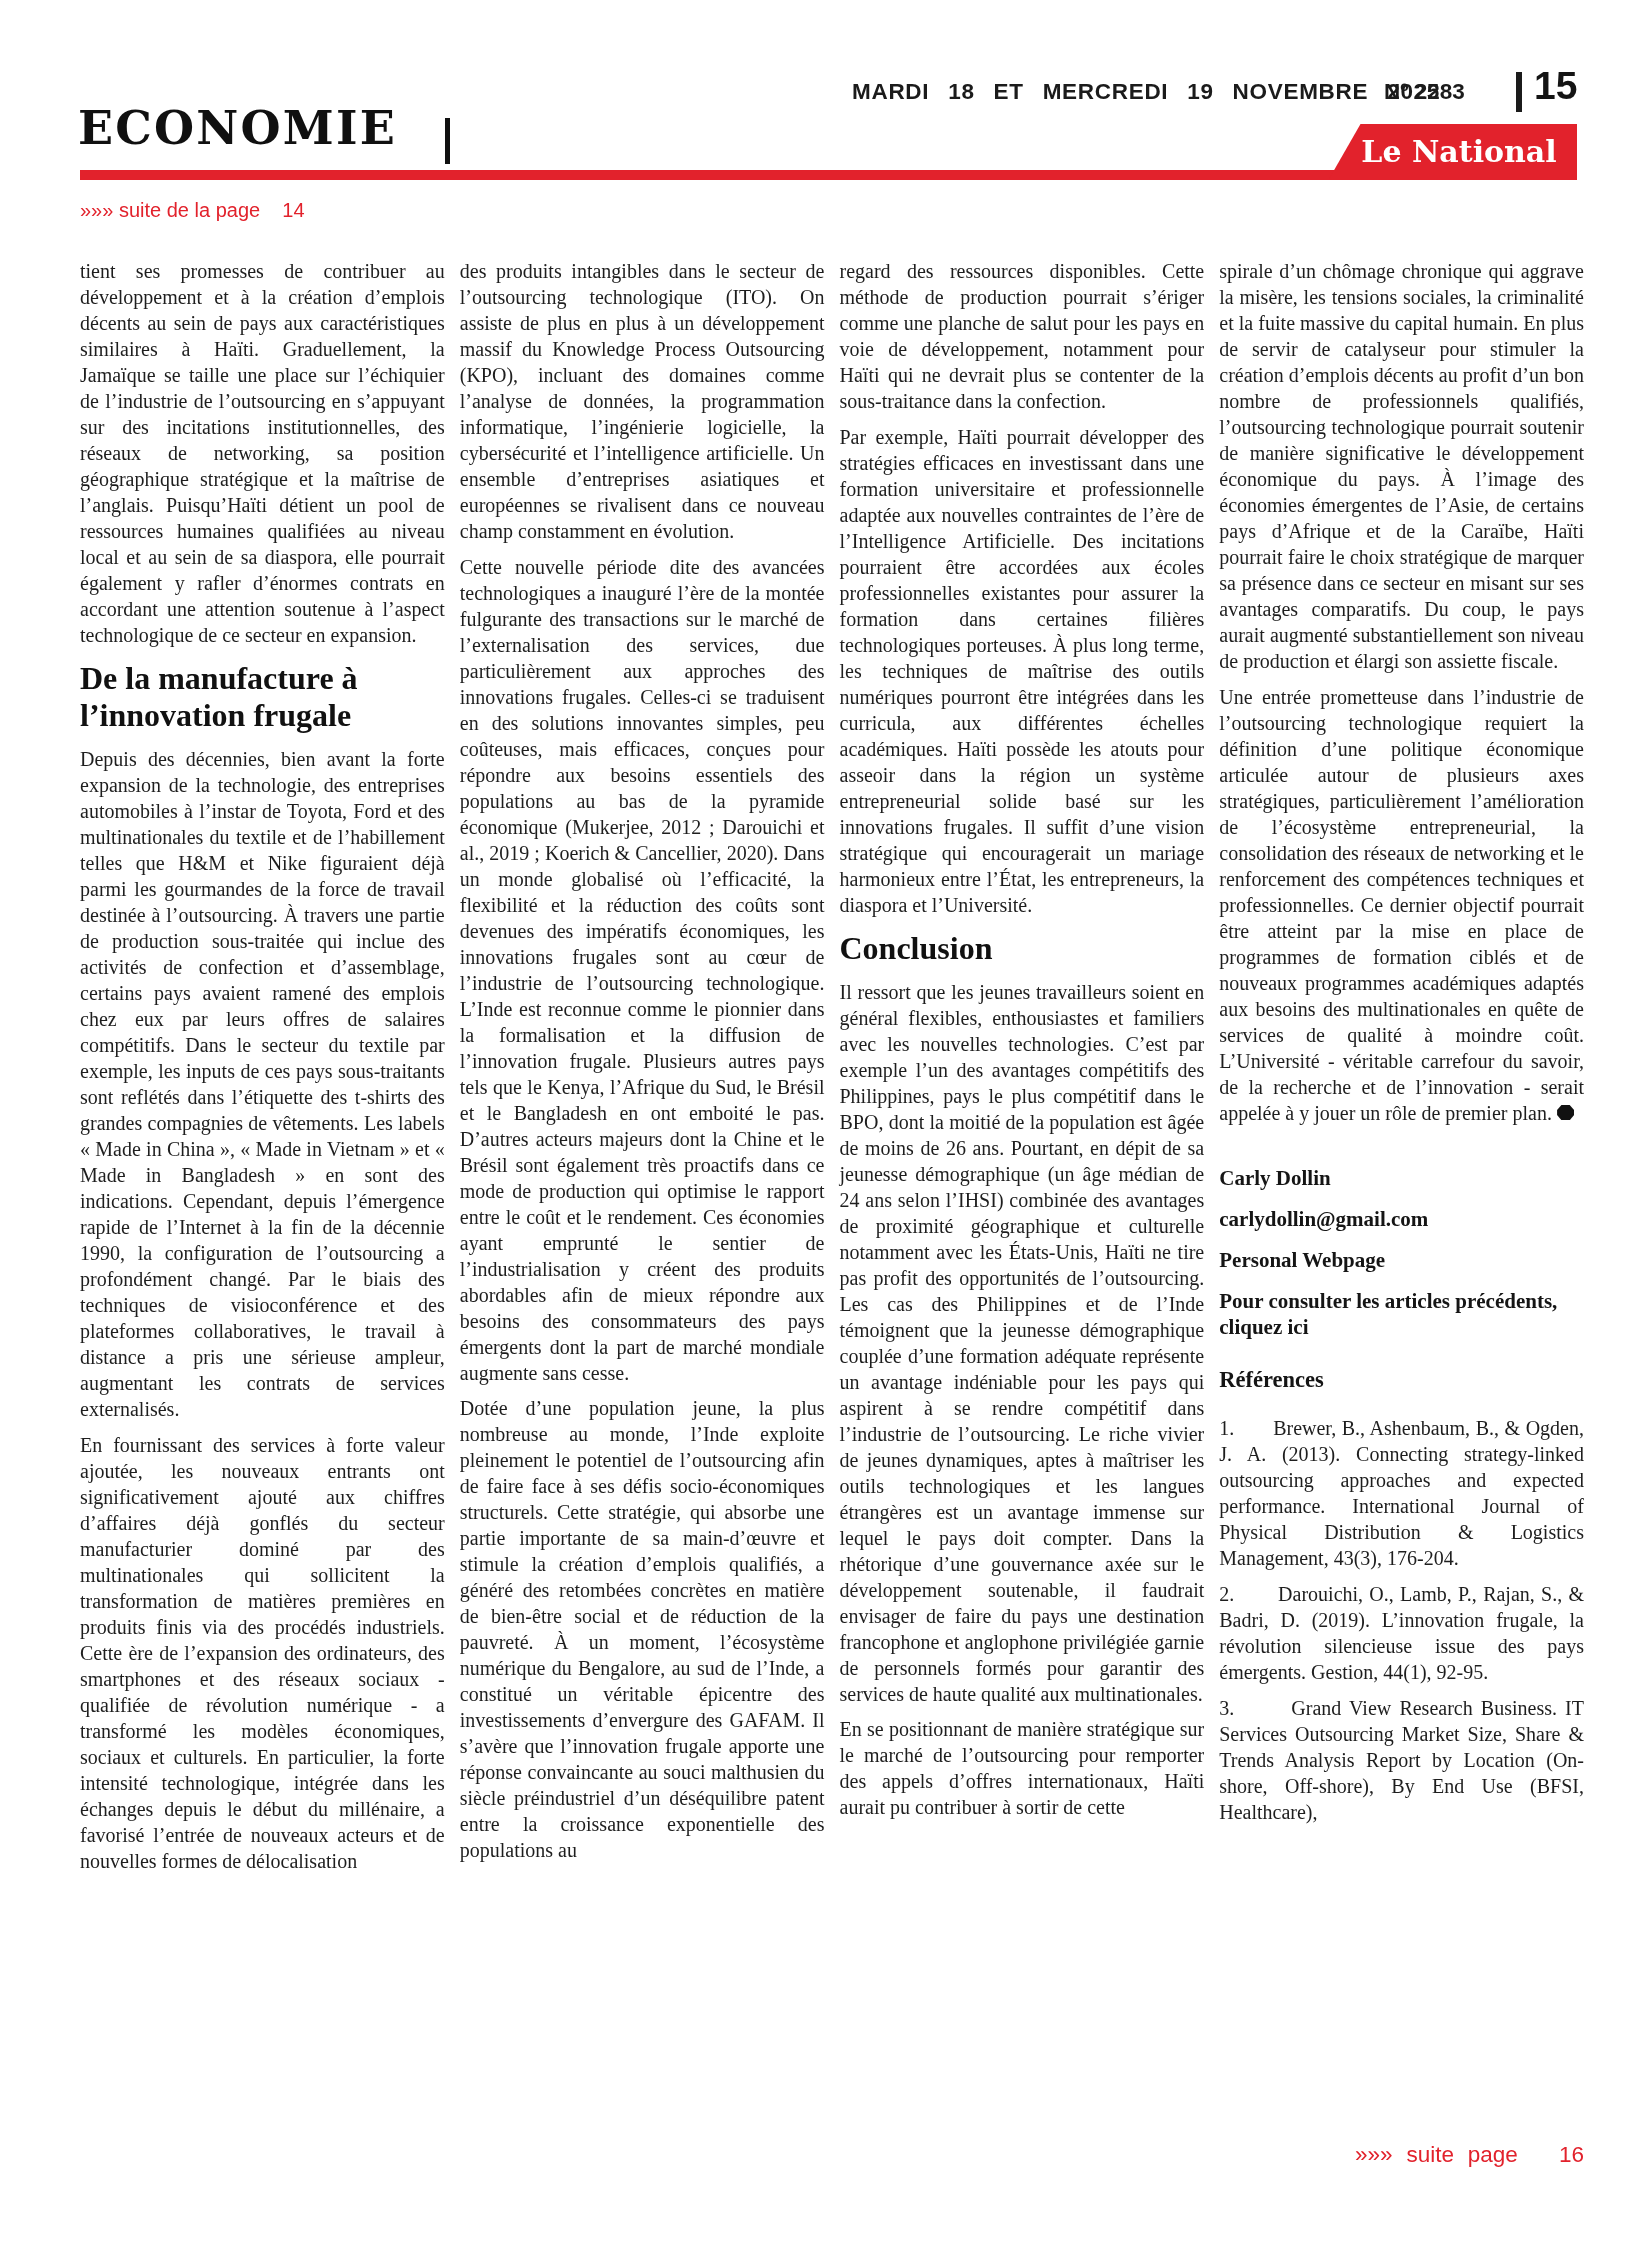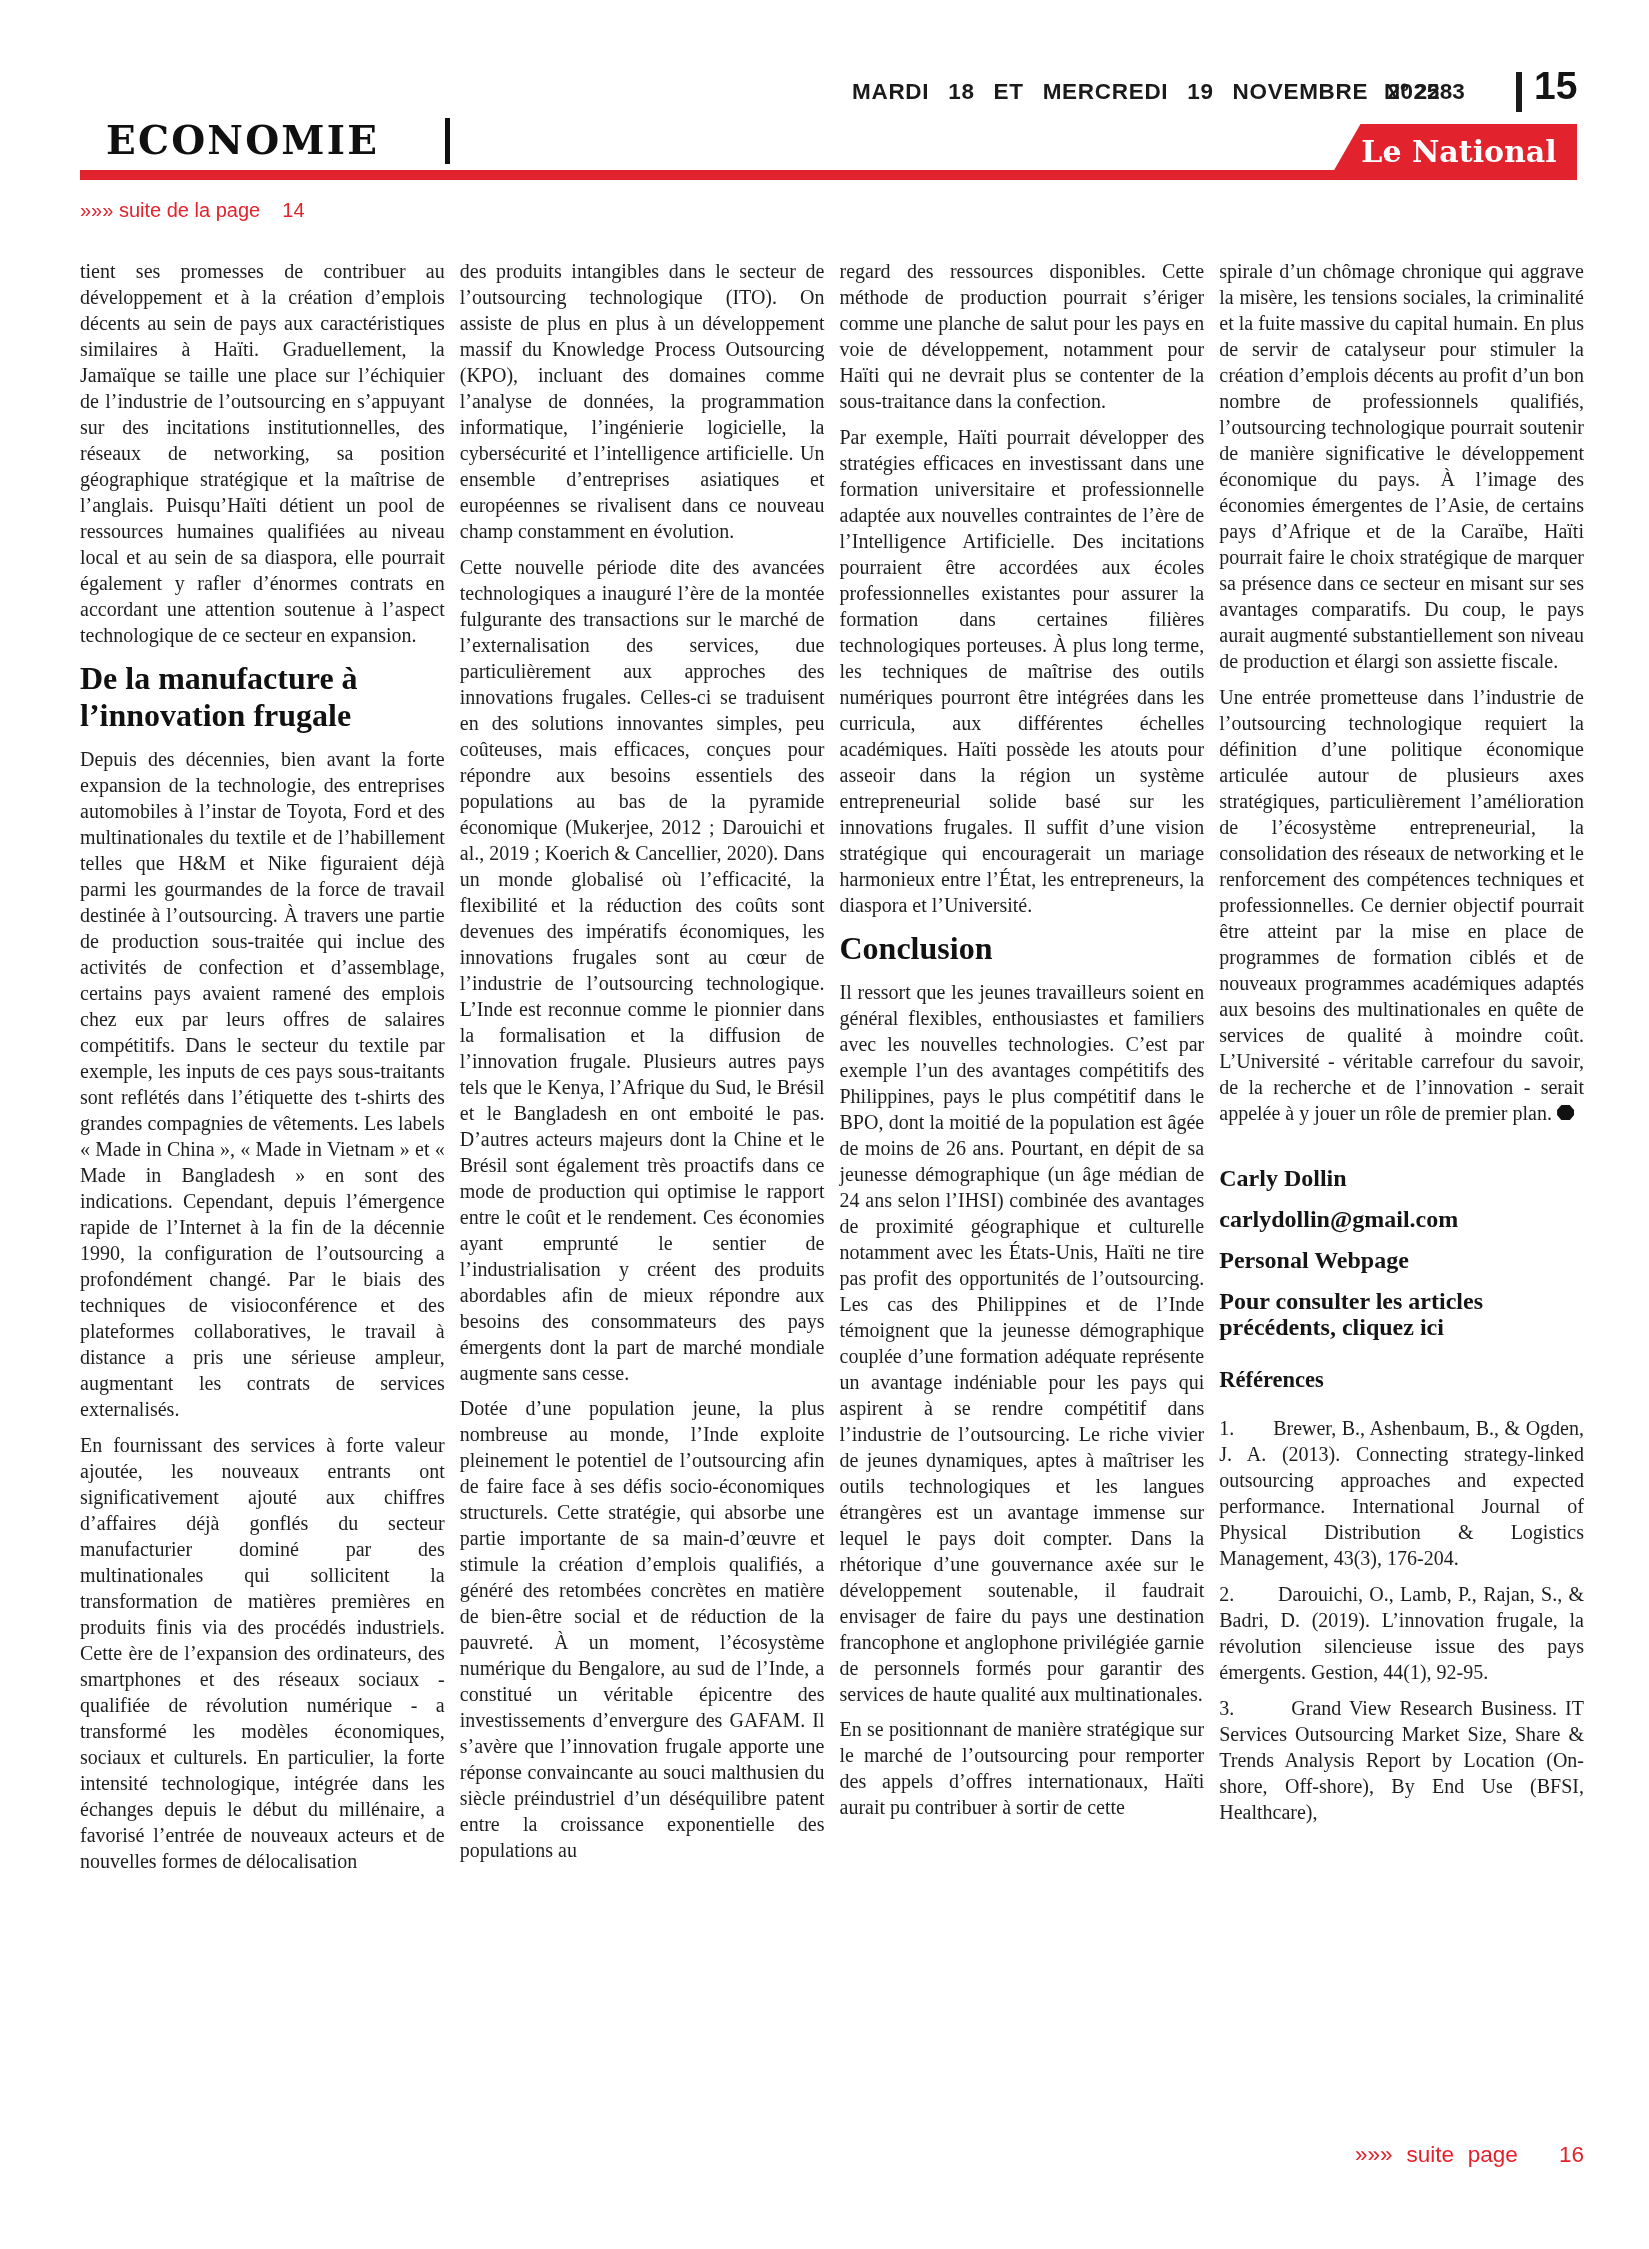--- a/index.html
+++ b/index.html
@@ -17,23 +17,23 @@
     position:absolute; left:1384px; top:79px;
     font-family:"Liberation Sans", sans-serif; font-weight:bold; font-size:22.5px;
     color:#1b1b1b; white-space:nowrap;
   }
   .page-divider { position:absolute; left:1516px; top:72px; width:6px; height:40px; background:#1b1b1b; }
   .page-number {
     position:absolute; left:1534px; top:64px;
     font-family:"Liberation Sans", sans-serif; font-weight:bold; font-size:39px; color:#141414;text-align:right;
   }
   .section-title {
-    position:absolute; left:78px; top:117px;
-    font-family:"DejaVu Serif", serif; font-weight:bold; font-size:39px;
-    letter-spacing:2.2px; color:#101010; white-space:nowrap;margin-left:28px;
+    position:absolute; left:78px; top:101px;
+    font-family:"DejaVu Serif", serif; font-weight:bold; font-size:46px;
+    letter-spacing:2.2px; color:#101010; white-space:nowrap;
   }
   .section-divider { position:absolute; left:445px; top:118px; width:5.2px; height:46px; background:#101010; }
   .rule-red { position:absolute; left:80px; top:170px; width:1497px; height:9.7px; }
   .brand-banner {
     position:absolute; left:1329px; top:124px; width:248px; height:55px;
     clip-path:polygon(31.5px 0, 100% 0, 100% 100%, 0 100%);
     display:flex; align-items:center; justify-content:center;
   }
   .brand-banner .brand-label {
     color:#ffffff; font-family:"DejaVu Serif", serif; font-weight:bold;
@@ -54,21 +54,21 @@
   }
   .col { min-width:0; }
   p.body, p.ref {
     font-size:20px; line-height:26px; text-align:justify; margin:0 0 9.7px 0;
     hyphens:none; color:#1e1e1e;
   }
   h2.subhead {
     font-size:32px; line-height:37px; font-weight:bold; color:#111111;
     margin:12px 0 12px 0;
   }
-  p.author { font-weight:bold; font-size:24px; line-height:25.5px; margin:0 0 15.7px 0; color:#151515; }
+  p.author { font-weight:bold; font-size:21px; line-height:25.5px; margin:0 0 15.7px 0; color:#151515; }
   p.author-first { margin-top:40px; }
   h3.refs-heading { font-size:22.5px; font-weight:bold; margin:27px 0 22px 0; color:#151515; }
   .endmark {
     display:inline-block; width:17px; height:15.7px; background:#111111;
     clip-path:polygon(27% 0%, 73% 0%, 100% 34%, 100% 66%, 73% 100%, 27% 100%, 0% 66%, 0% 34%);
     margin-left:5.2px; vertical-align:-0.7px;
   }
 </style>
 </head>
 <body>

